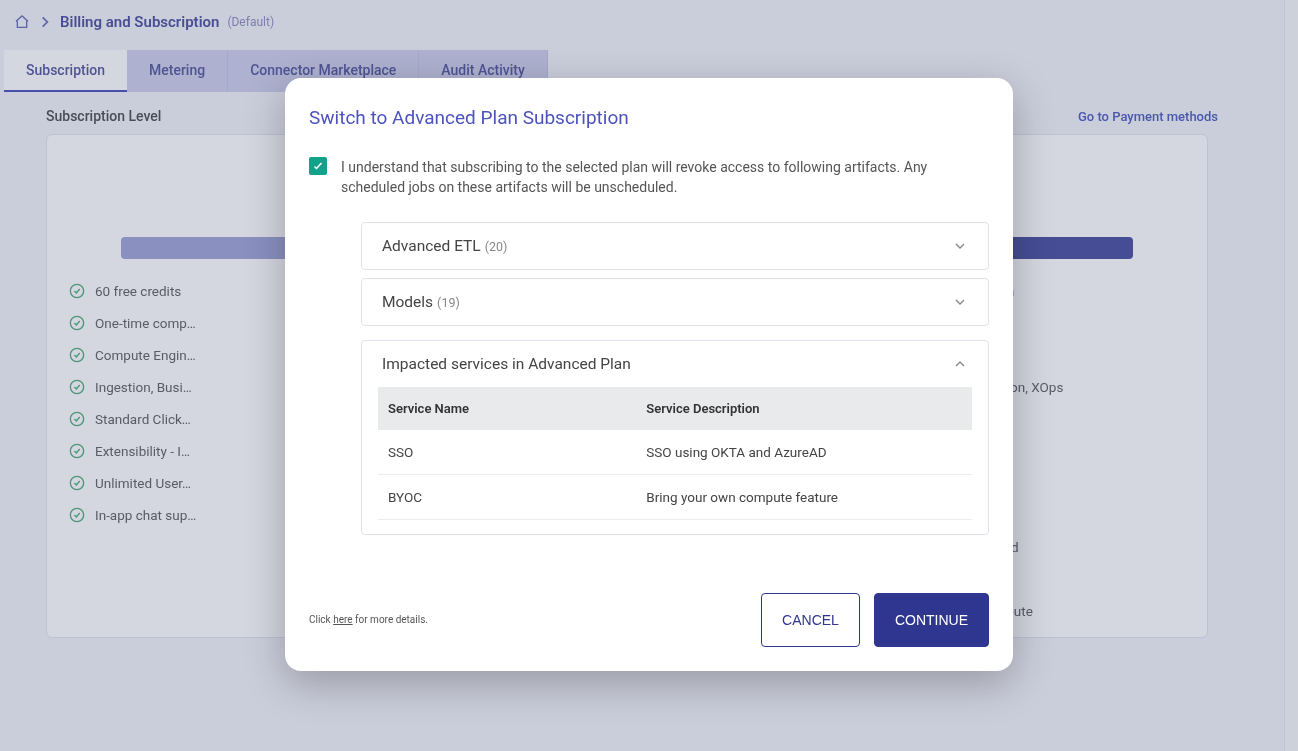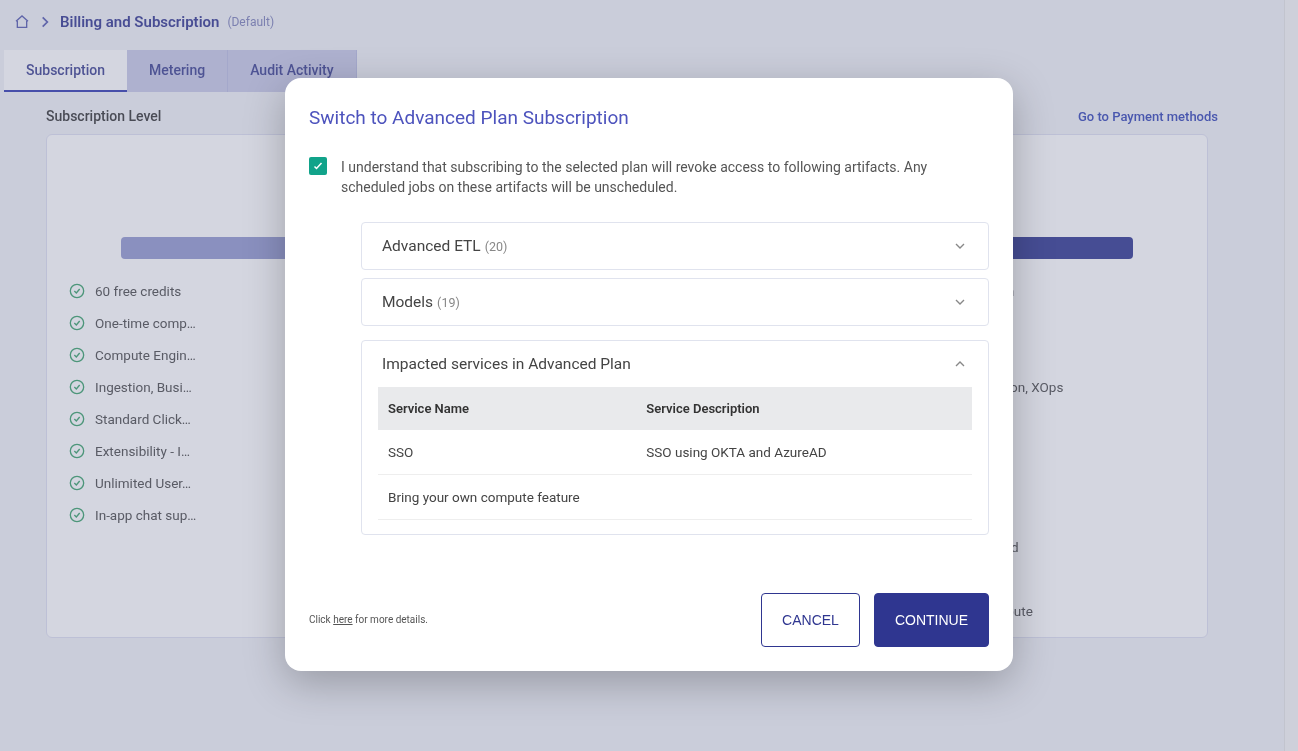--- a/index.html
+++ b/index.html
@@ -261,20 +261,21 @@
           <path d="M8 4l8 8-8 8"></path>
         </svg>
     </span>
     <span class="breadcrumb-title">Billing and Subscription</span>
     <span class="breadcrumb-suffix">(Default)</span>
   </div>
 
   <div class="tabs">
     <div class="tab active">Subscription</div>
     <div class="tab">Metering</div>
+    <div class="tab">Connector Marketplace</div>
     <div class="tab">Audit Activity</div>
   </div>
 
   <div class="sub-header">
     <div>Subscription Level</div>
     <div class="pay-link">Go to Payment methods</div>
   </div>
 
   <div class="plans">
     <div class="plan-card">
@@ -516,20 +517,21 @@
         <div class="svc-table">
           <div class="svc-head">
             <div class="svc-col1">Service Name</div>
             <div class="svc-col2">Service Description</div>
           </div>
           <div class="svc-row">
             <div class="svc-col1">SSO</div>
             <div class="svc-col2">SSO using OKTA and AzureAD</div>
           </div>
           <div class="svc-row">
+            <div class="svc-col1">BYOC</div>
             <div class="svc-col2">Bring your own compute feature</div>
           </div>
         </div>
       </div>
 
     </div>
 
     <div class="modal-footer">
       <div class="more">
         <span>Click </span><a href="#">here</a><span> for more details.</span>

